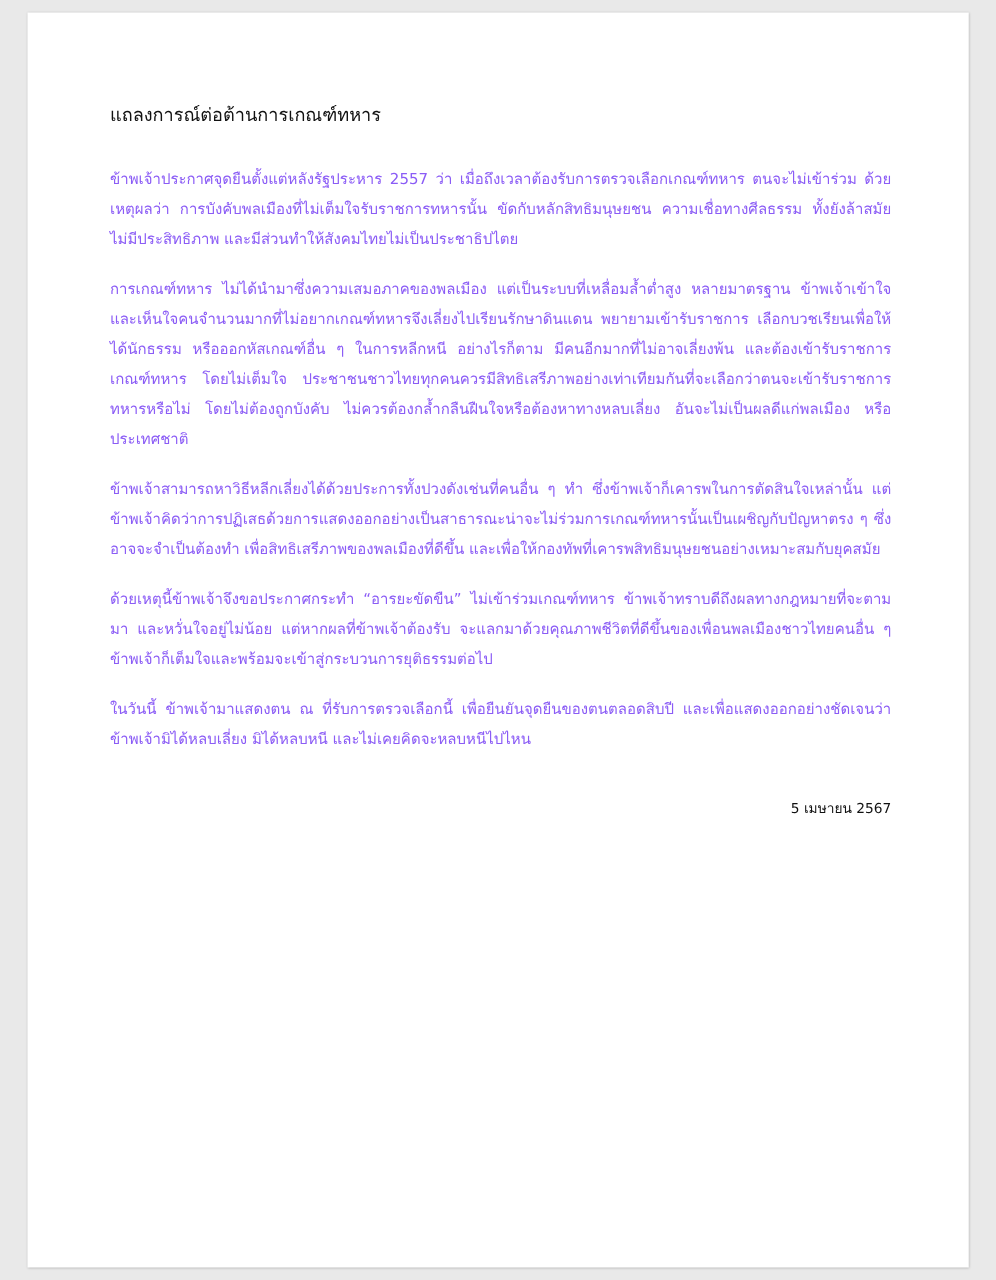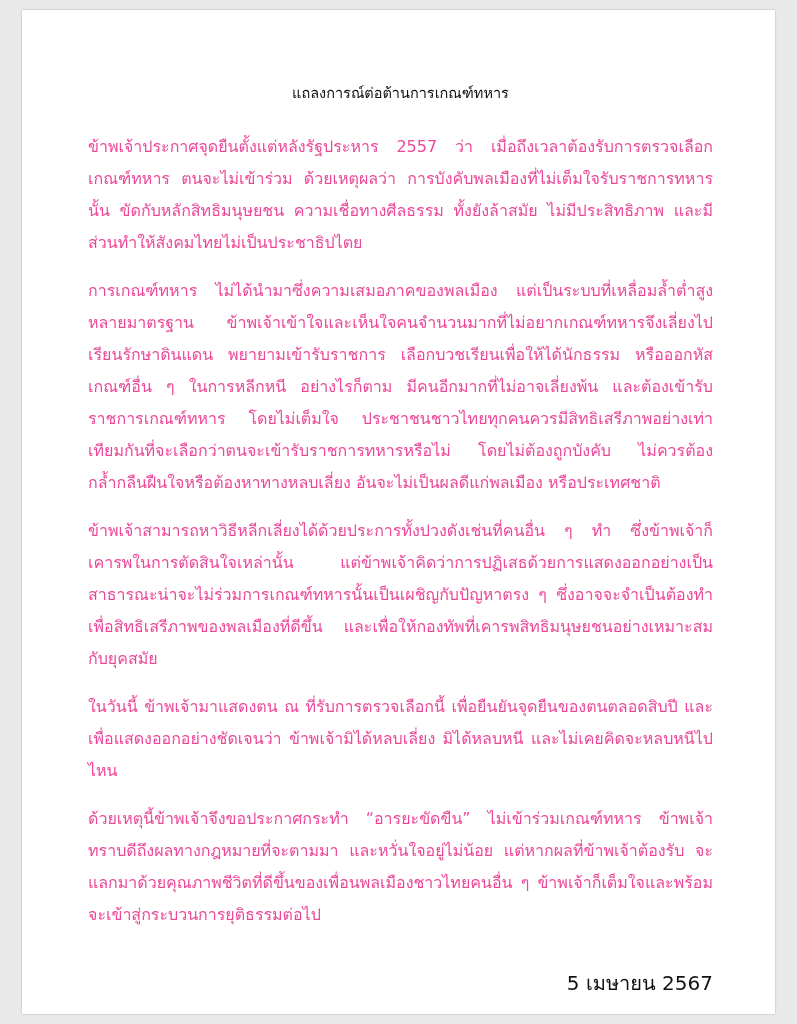--- a/index.html
+++ b/index.html
@@ -22,56 +22,55 @@
     box-shadow: 0 0 2px rgba(0,0,0,0.25);
     box-sizing: border-box;
   }
   .doc-body {
     position: absolute;
     left: 66px;
     top: 72px;
     width: 625px;
   }
   .doc-title {
-    text-align: center;
     font-size: 14.5px;
     line-height: 1.6;
     color: #111;
     margin: 0 0 26px 0;
     font-weight: 400;
   }
   .para {
-    font-size: 16px;
+    font-size: 12px;
     line-height: 2.0;
-    color: #ec4899;
+    color: #8b5cf6;
     margin: 0 0 16px 0;
     text-align: justify;
     text-justify: inter-word;
     word-break: break-word;
   }
   .para:last-of-type {
     margin-bottom: 0;
   }
   .doc-date {
     margin-top: 34px;
     text-align: right;
-    font-size: 20px;
+    font-size: 11px;
     line-height: 1.8;
     color: #111;
   }
 </style>
 </head>
 <body>
 
 <div class="page">
   <div class="doc-body">
 
     <h1 class="doc-title">แถลงการณ์ต่อต้านการเกณฑ์ทหาร</h1>
 
     <p class="para">ข้าพเจ้าประกาศจุดยืนตั้งแต่หลังรัฐประหาร 2557 ว่า เมื่อถึงเวลาต้องรับการตรวจเลือกเกณฑ์ทหาร ตนจะไม่เข้าร่วม ด้วยเหตุผลว่า การบังคับพลเมืองที่ไม่เต็มใจรับราชการทหารนั้น ขัดกับหลักสิทธิมนุษยชน ความเชื่อทางศีลธรรม ทั้งยังล้าสมัย ไม่มีประสิทธิภาพ และมีส่วนทำให้สังคมไทยไม่เป็นประชาธิปไตย</p>
     <p class="para">การเกณฑ์ทหาร ไม่ได้นำมาซึ่งความเสมอภาคของพลเมือง แต่เป็นระบบที่เหลื่อมล้ำต่ำสูง หลายมาตรฐาน ข้าพเจ้าเข้าใจและเห็นใจคนจำนวนมากที่ไม่อยากเกณฑ์ทหารจึงเลี่ยงไปเรียนรักษาดินแดน พยายามเข้ารับราชการ เลือกบวชเรียนเพื่อให้ได้นักธรรม หรือออกหัสเกณฑ์อื่น ๆ ในการหลีกหนี อย่างไรก็ตาม มีคนอีกมากที่ไม่อาจเลี่ยงพ้น และต้องเข้ารับราชการเกณฑ์ทหาร โดยไม่เต็มใจ ประชาชนชาวไทยทุกคนควรมีสิทธิเสรีภาพอย่างเท่าเทียมกันที่จะเลือกว่าตนจะเข้ารับราชการทหารหรือไม่ โดยไม่ต้องถูกบังคับ ไม่ควรต้องกล้ำกลืนฝืนใจหรือต้องหาทางหลบเลี่ยง อันจะไม่เป็นผลดีแก่พลเมือง หรือประเทศชาติ</p>
     <p class="para">ข้าพเจ้าสามารถหาวิธีหลีกเลี่ยงได้ด้วยประการทั้งปวงดังเช่นที่คนอื่น ๆ ทำ ซึ่งข้าพเจ้าก็เคารพในการตัดสินใจเหล่านั้น แต่ข้าพเจ้าคิดว่าการปฏิเสธด้วยการแสดงออกอย่างเป็นสาธารณะน่าจะไม่ร่วมการเกณฑ์ทหารนั้นเป็นเผชิญกับปัญหาตรง ๆ ซึ่งอาจจะจำเป็นต้องทำ เพื่อสิทธิเสรีภาพของพลเมืองที่ดีขึ้น และเพื่อให้กองทัพที่เคารพสิทธิมนุษยชนอย่างเหมาะสมกับยุคสมัย</p>
+    <p class="para">ด้วยเหตุนี้ข้าพเจ้าจึงขอประกาศกระทำ “อารยะขัดขืน” ไม่เข้าร่วมเกณฑ์ทหาร ข้าพเจ้าทราบดีถึงผลทางกฎหมายที่จะตามมา และหวั่นใจอยู่ไม่น้อย แต่หากผลที่ข้าพเจ้าต้องรับ จะแลกมาด้วยคุณภาพชีวิตที่ดีขึ้นของเพื่อนพลเมืองชาวไทยคนอื่น ๆ ข้าพเจ้าก็เต็มใจและพร้อมจะเข้าสู่กระบวนการยุติธรรมต่อไป</p>
     <p class="para">ในวันนี้ ข้าพเจ้ามาแสดงตน ณ ที่รับการตรวจเลือกนี้ เพื่อยืนยันจุดยืนของตนตลอดสิบปี และเพื่อแสดงออกอย่างชัดเจนว่า ข้าพเจ้ามิได้หลบเลี่ยง มิได้หลบหนี และไม่เคยคิดจะหลบหนีไปไหน</p>
-    <p class="para">ด้วยเหตุนี้ข้าพเจ้าจึงขอประกาศกระทำ “อารยะขัดขืน” ไม่เข้าร่วมเกณฑ์ทหาร ข้าพเจ้าทราบดีถึงผลทางกฎหมายที่จะตามมา และหวั่นใจอยู่ไม่น้อย แต่หากผลที่ข้าพเจ้าต้องรับ จะแลกมาด้วยคุณภาพชีวิตที่ดีขึ้นของเพื่อนพลเมืองชาวไทยคนอื่น ๆ ข้าพเจ้าก็เต็มใจและพร้อมจะเข้าสู่กระบวนการยุติธรรมต่อไป</p>
 
     <div class="doc-date">5 เมษายน 2567</div>
   </div>
 </div>
 
 </body></html>

